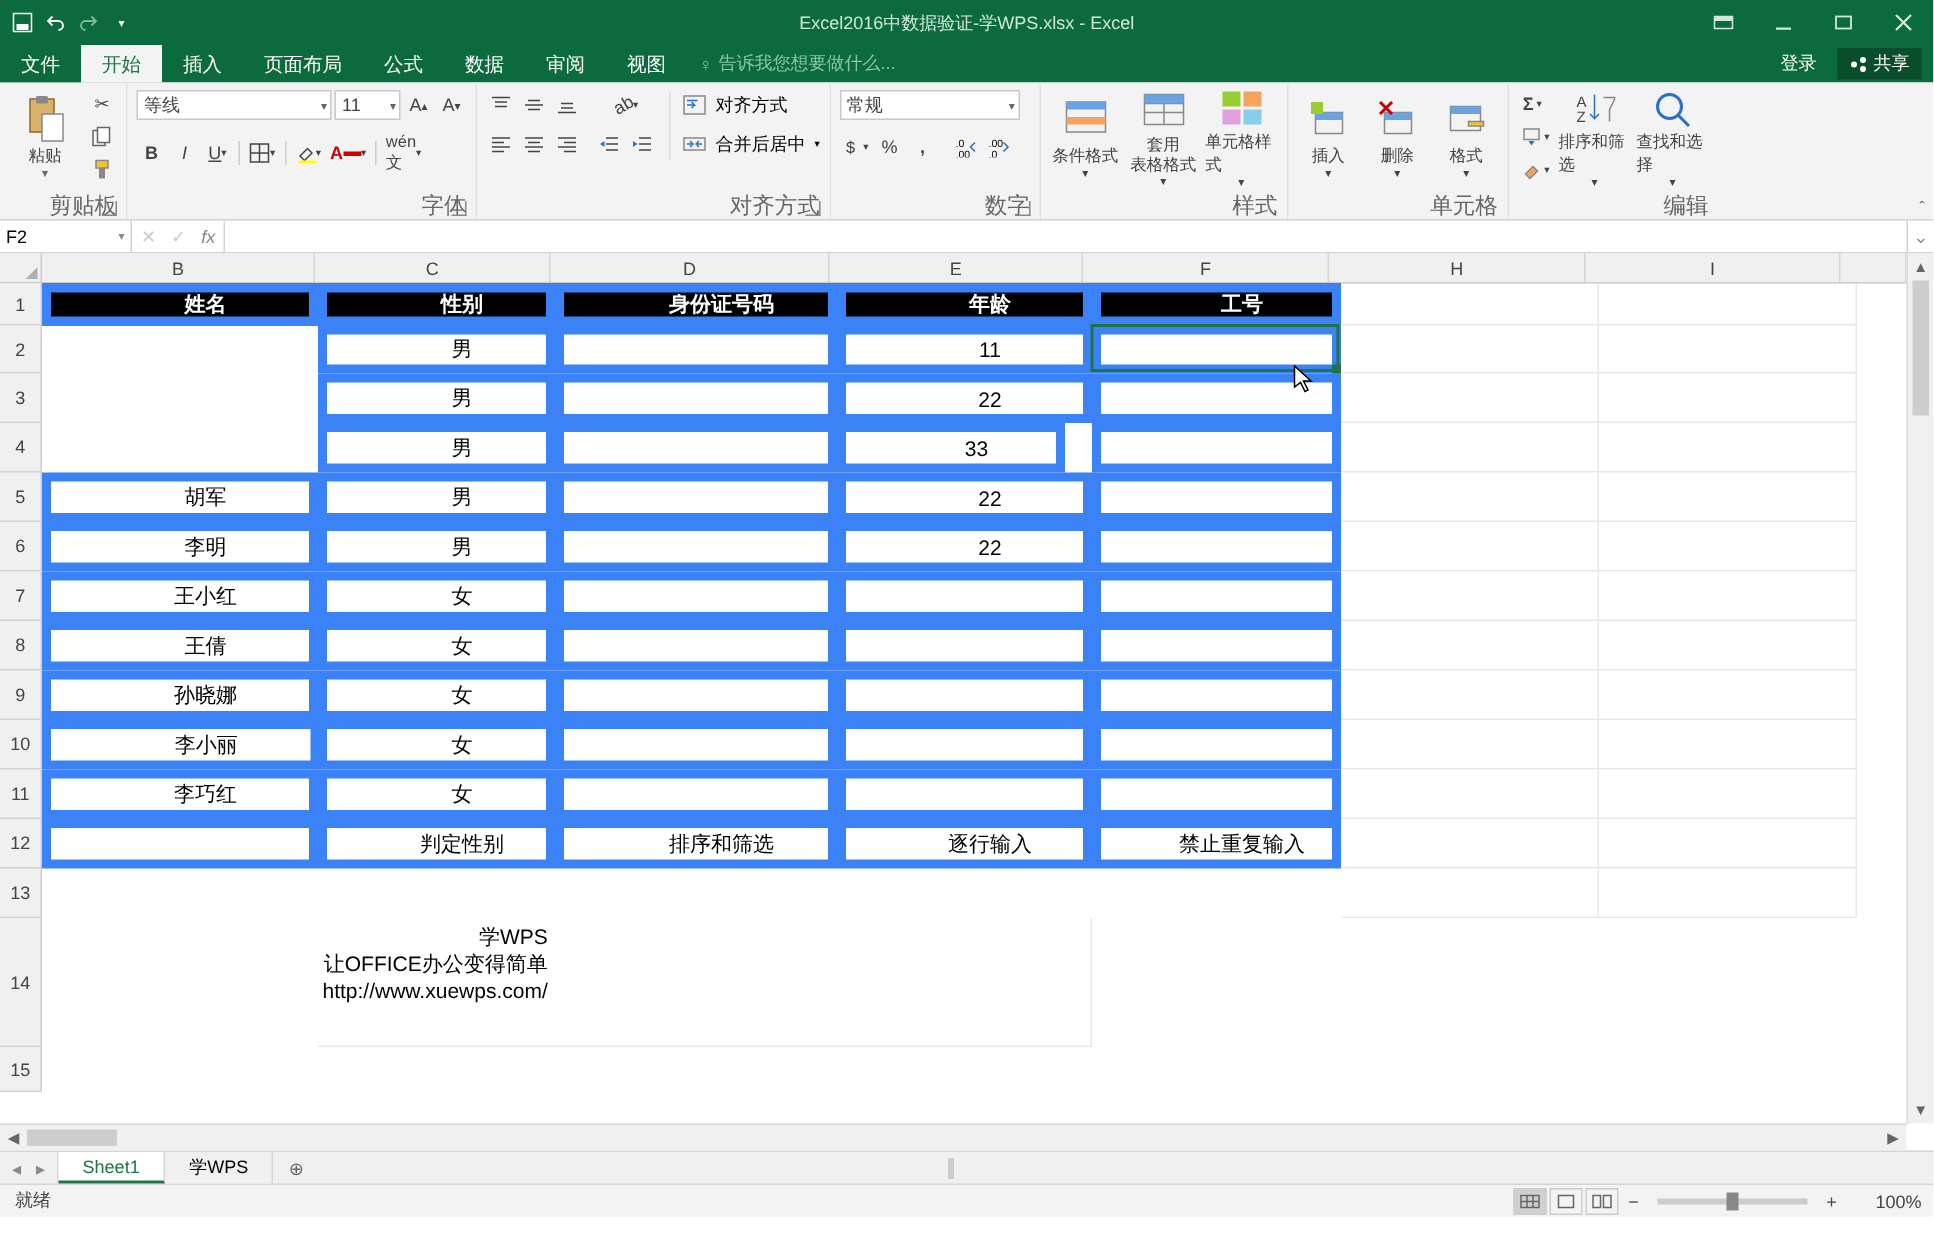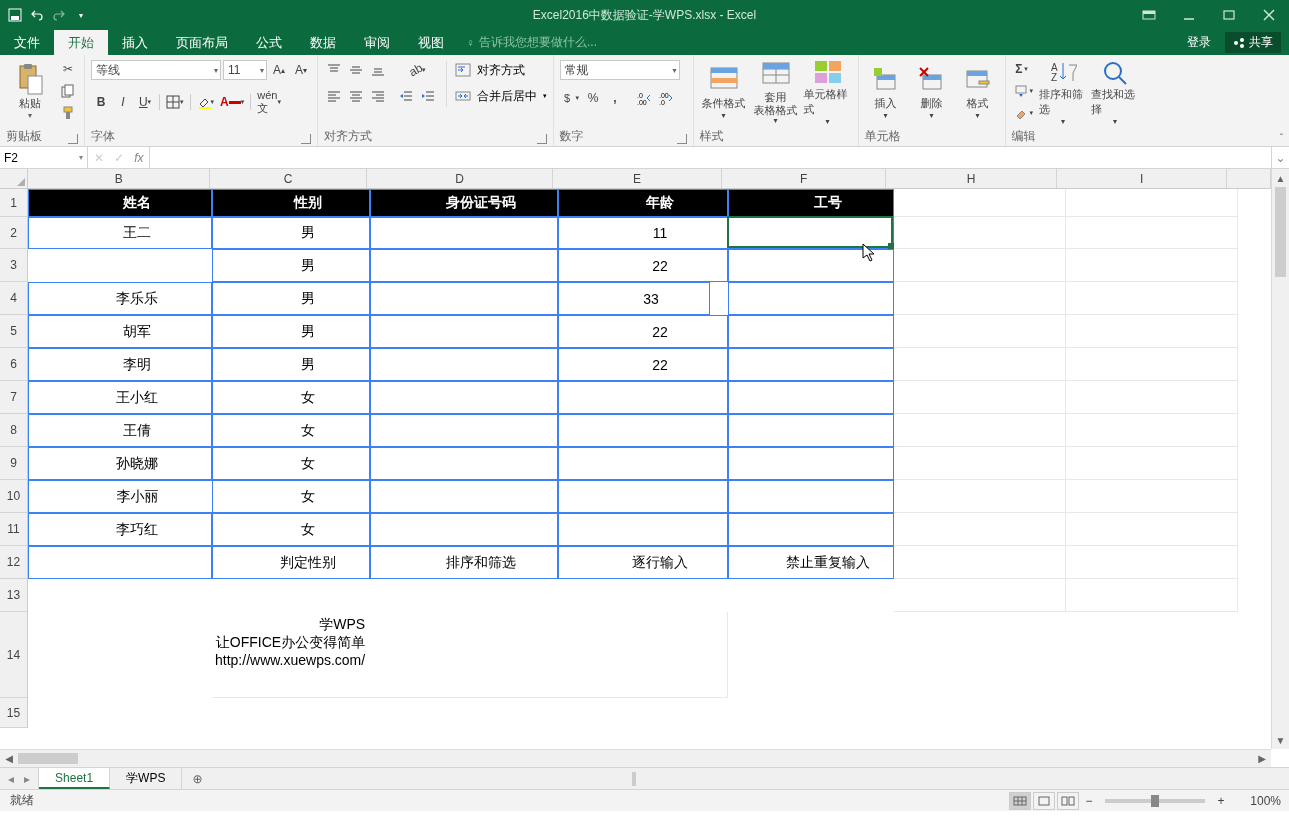--- a/index.html
+++ b/index.html
@@ -20,21 +20,21 @@
 .menu-item.active { background: #f3f3f3; color: #217346; }
 .menu-tell { color: #8bc4a5; font-size: 12px; padding: 0 8px; display: flex; align-items: center; gap: 4px; }
 .menu-right { margin-left: auto; display: flex; align-items: center; gap: 4px; padding-right: 8px; }
 .login { color: #fff; font-size: 12px; padding: 0 10px; display:flex; align-items:center;}
 .share { background: #094d2c; color: #fff; padding: 2px 8px; display: flex; align-items: center; gap: 4px; font-size: 12px; }
 
 
 .ribbon { height: 92px; background: #f3f3f3; border-bottom: 1px solid #d4d4d4; display: flex; position: relative; }
 .rib-group { border-right: 1px solid #e1e1e1; display: flex; flex-direction: column; padding: 4px 6px 0 6px; }
 .rib-body { flex: 1; display: flex; align-items: flex-start; gap: 4px; }
-.rib-label { height: 18px; font-size: 12px; color: #666; text-align: left; position: relative; }
+.rib-label { height: 18px; font-size: 15px; color: #666; text-align: right; position: relative; }
 .rib-dlg { position: absolute; right: 0; bottom: 2px; width: 10px; height: 10px; border: 1px solid #888; border-top: none; border-left: none; }
 .rib-col { display: flex; flex-direction: column; align-items: center; gap: 2px; }
 .rib-big { display: flex; flex-direction: column; align-items: center; justify-content: center; width: 48px; height: 66px; font-size: 11px; color: #444; }
 .rib-big .ic { width: 32px; height: 32px; display: flex; align-items: center; justify-content: center; }
 .rib-row { display: flex; align-items: center; gap: 2px; height: 22px; }
 .rib-btn { min-width: 20px; height: 20px; display: flex; align-items: center; justify-content: center; color: #444; font-size: 12px; padding: 0 2px; }
 .combo { height: 20px; border: 1px solid #c8c8c8; background: #fff; display: flex; align-items: center; padding: 0 2px 0 4px; font-size: 12px; color: #444; }
 .combo .dd { margin-left: auto; font-size: 8px; color: #666; padding-left: 4px; }
 .font-combo { width: 130px; }
 .size-combo { width: 44px; }
@@ -55,21 +55,21 @@
 .grid-wrap { position: relative; height: 598px; display: flex; }
 .corner { width: 28px; height: 20px; background: #f0f0f0; border-right: 1px solid #ccc; border-bottom: 1px solid #ccc; position: absolute; left:0; top:0; }
 .corner::after { content:''; position:absolute; right:2px; bottom:2px; width:0; height:0; border-left:8px solid transparent; border-bottom:8px solid #b0b0b0; }
 .colhdrs { position: absolute; left: 28px; top: 0; right: 18px; height: 20px; display: flex; background: #f0f0f0; border-bottom: 1px solid #ccc; }
 .colhdr { border-right: 1px solid #d4d4d4; display: flex; align-items: center; justify-content: center; color: #444; font-size: 12px; }
 .rowhdrs { position: absolute; left: 0; top: 20px; width: 28px; background: #f0f0f0; border-right: 1px solid #ccc; }
 .rowhdr { border-bottom: 1px solid #d4d4d4; display: flex; align-items: center; justify-content: center; color: #444; font-size: 12px; }
 .cells { position: absolute; left: 28px; top: 20px; right: 18px; bottom: 18px; }
 .cell { position: absolute; border-right: 1px solid #e8e8e8; border-bottom: 1px solid #e8e8e8; display: flex; align-items: center; justify-content: center; font-size: 14px; padding: 0 3px; overflow: hidden; white-space: nowrap;}
 .cell.hdr { background: #000; color: #fff; font-weight: bold; border-right: 1px solid #444; }
-.cell.bordered { border: 1px solid #3b82f6; padding-left: 37px; }
+.cell.bordered { border: 6px solid #3b82f6; padding-left: 37px; }
 .cell.left { justify-content: flex-start; }
 .cell.right { justify-content: flex-end; }
 .selcell { position: absolute; border: 2px solid #217346; pointer-events: none; }
 .selcell::after { content:''; position:absolute; right:-3px; bottom:-3px; width:6px; height:6px; background:#217346; }
 .vscroll { position: absolute; right:0; top:0; bottom:18px; width:18px; background:#f0f0f0; border-left:1px solid #dadada; }
 .vscroll .up, .vscroll .down { height:18px; display:flex; align-items:center; justify-content:center; color:#666; font-size:10px; }
 .vscroll .thumb { position:absolute; left:3px; right:3px; top:18px; height:90px; background:#cdcdcd; }
 .hscroll { position:absolute; left:0; right:18px; bottom:0; height:18px; background:#f0f0f0; border-top:1px solid #dadada; display:flex; align-items:center; }
 .hscroll .l, .hscroll .r { width:18px; display:flex; align-items:center; justify-content:center; color:#666; font-size:10px; }
 .hscroll .track { flex:1; position:relative; height:100%; }
@@ -593,30 +593,28 @@
       <div class="rowhdr" style="height: 33px;">13</div>
       <div class="rowhdr" style="height: 86px;">14</div>
       <div class="rowhdr" style="height: 30px;">15</div>
     </div>
   <div class="cells" id="cells">
       <div class="cell hdr bordered" style="left: 0px; top: 0px; width: 184px; height: 28px;">姓名</div>
       <div class="cell hdr bordered" style="left: 342px; top: 0px; width: 188px; height: 28px;">身份证号码</div>
       <div class="cell hdr bordered" style="left: 184px; top: 0px; width: 158px; height: 28px;">性别</div>
       <div class="cell hdr bordered" style="left: 530px; top: 0px; width: 170px; height: 28px;">年龄</div>
       <div class="cell hdr bordered" style="left: 700px; top: 0px; width: 166px; height: 28px;">工号</div>
-      <div class="cell bordered" style="left: 0px; top: 28px; width: 184px; height: 32px;">王二</div>
       <div class="cell bordered" style="left: 184px; top: 28px; width: 158px; height: 32px;">男</div>
       <div class="cell bordered" style="left: 342px; top: 28px; width: 188px; height: 32px;"></div>
       <div class="cell bordered" style="left: 530px; top: 28px; width: 170px; height: 32px;">11</div>
       <div class="cell bordered" style="left: 700px; top: 28px; width: 166px; height: 32px;"></div>
       <div class="cell bordered" style="left: 184px; top: 60px; width: 158px; height: 33px;">男</div>
       <div class="cell bordered" style="left: 342px; top: 60px; width: 188px; height: 33px;"></div>
       <div class="cell bordered" style="left: 530px; top: 60px; width: 170px; height: 33px;">22</div>
       <div class="cell bordered" style="left: 700px; top: 60px; width: 166px; height: 33px;"></div>
-      <div class="cell bordered" style="left: 0px; top: 93px; width: 184px; height: 33px;">李乐乐</div>
       <div class="cell bordered" style="left: 184px; top: 93px; width: 158px; height: 33px;">男</div>
       <div class="cell bordered" style="left: 342px; top: 93px; width: 188px; height: 33px;"></div>
       <div class="cell bordered" style="left: 530px; top: 93px; width: 152px; height: 33px;">33</div>
       <div class="cell bordered" style="left: 700px; top: 93px; width: 166px; height: 33px;"></div>
       <div class="cell bordered" style="left: 0px; top: 126px; width: 184px; height: 33px;">胡军</div>
       <div class="cell bordered" style="left: 184px; top: 126px; width: 158px; height: 33px;">男</div>
       <div class="cell bordered" style="left: 342px; top: 126px; width: 188px; height: 33px;"></div>
       <div class="cell bordered" style="left: 530px; top: 126px; width: 170px; height: 33px;">22</div>
       <div class="cell bordered" style="left: 700px; top: 126px; width: 166px; height: 33px;"></div>
       <div class="cell bordered" style="left: 0px; top: 159px; width: 184px; height: 33px;">李明</div>

